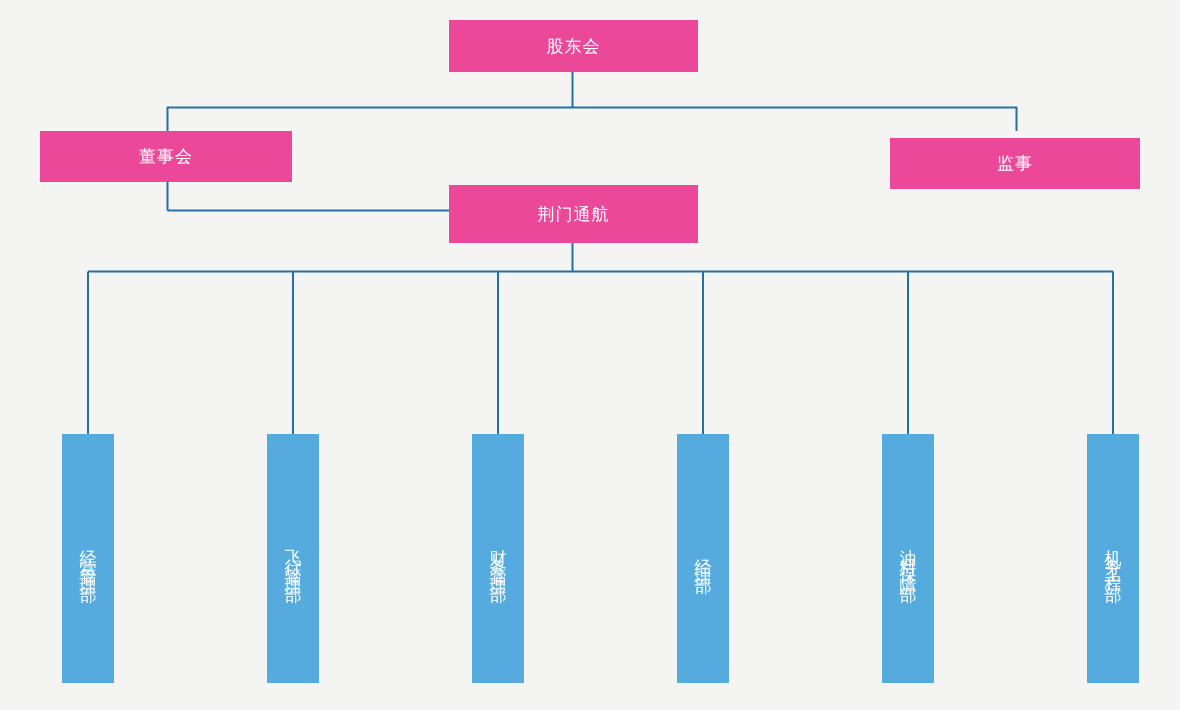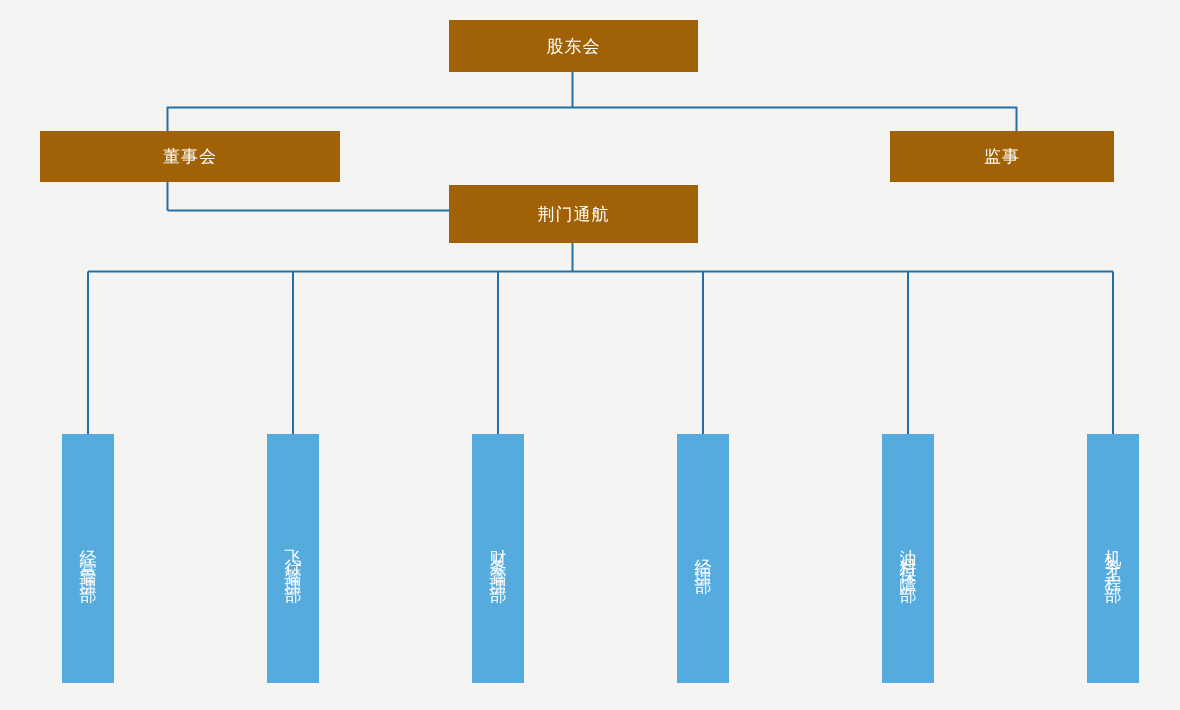--- a/index.html
+++ b/index.html
@@ -15,32 +15,32 @@
     overflow: hidden;
   }
   #connector-layer {
     position: absolute;
     left: 0; top: 0;
     width: 1180px;
     height: 710px;
   }
   .node {
     position: absolute;
-    background: #a16207;
+    background: #ec4899;
     color: #ffffff;
     display: flex;
     align-items: center;
     justify-content: center;
     font-size: 17px;
     letter-spacing: 1px;
     box-sizing: border-box;
   }
   .node-shareholders { left: 449px; top: 20px;  width: 249px; height: 52px; }
-  .node-board        { left: 40px;  top: 131px; width: 300px; height: 51px; }
-  .node-supervisor   { left: 890px; top: 131px; width: 224px; height: 51px; }
+  .node-board        { left: 40px;  top: 131px; width: 252px; height: 51px; }
+  .node-supervisor   { left: 890px; top: 138px; width: 250px; height: 51px; }
   .node-company      { left: 449px; top: 185px; width: 249px; height: 58px; }
   .dept {
     position: absolute;
     top: 434px;
     width: 52px;
     height: 249px;
     background: #55abdd;
     color: #ffffff;
     display: flex;
     align-items: center;

